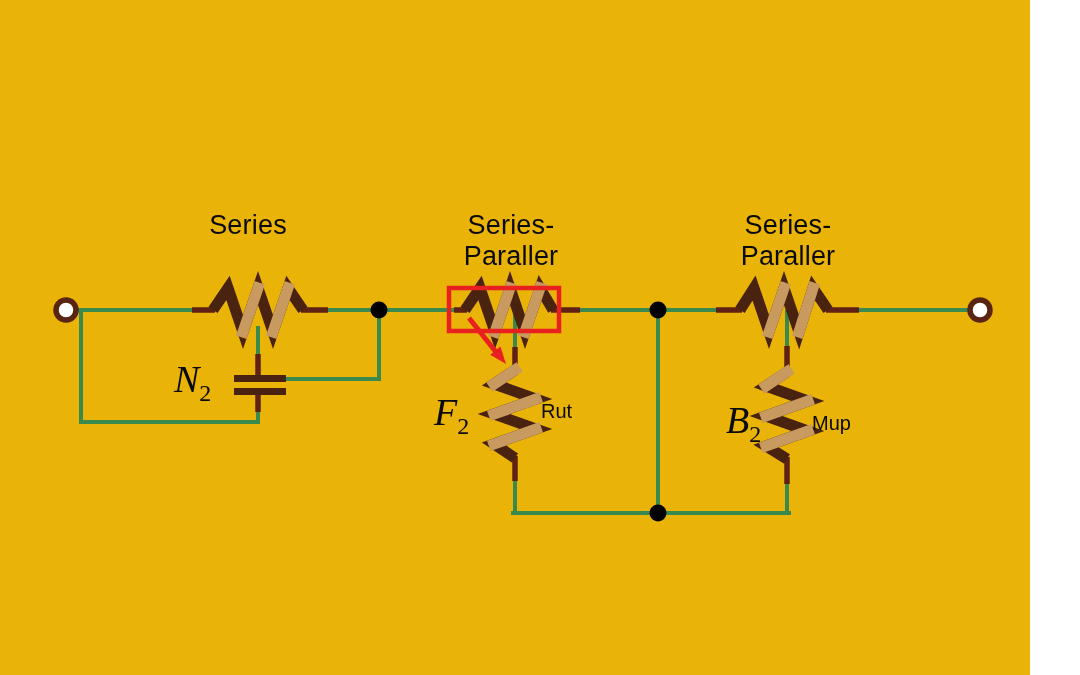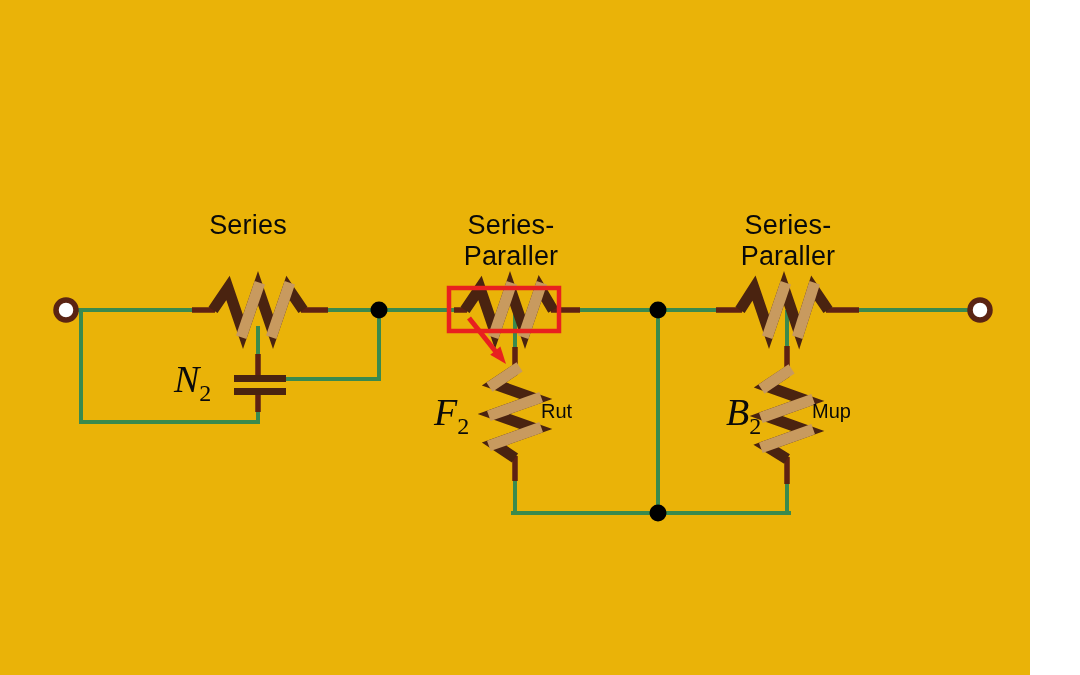--- a/index.html
+++ b/index.html
@@ -160,20 +160,20 @@
     <div>Series-</div>
     <div>Paraller</div>
   </div>
 
   <div class="ref" style="left:174px; top:357px">
     <span>N</span><sub>2</sub>
   </div>
   <div class="ref" style="left:434px; top:390px">
     <span>F</span><sub>2</sub>
   </div>
-  <div class="ref" style="left:726px; top:390px">
+  <div class="ref" style="left:726px; top:398px">
     <span>B</span><sub>2</sub>
   </div>
 
   <div class="cname" style="left:541px; top:400px">Rut</div>
-  <div class="cname" style="left:812px; top:400px">Mup</div>
+  <div class="cname" style="left:812px; top:412px">Mup</div>
 
 </div>
 
 </body></html>

